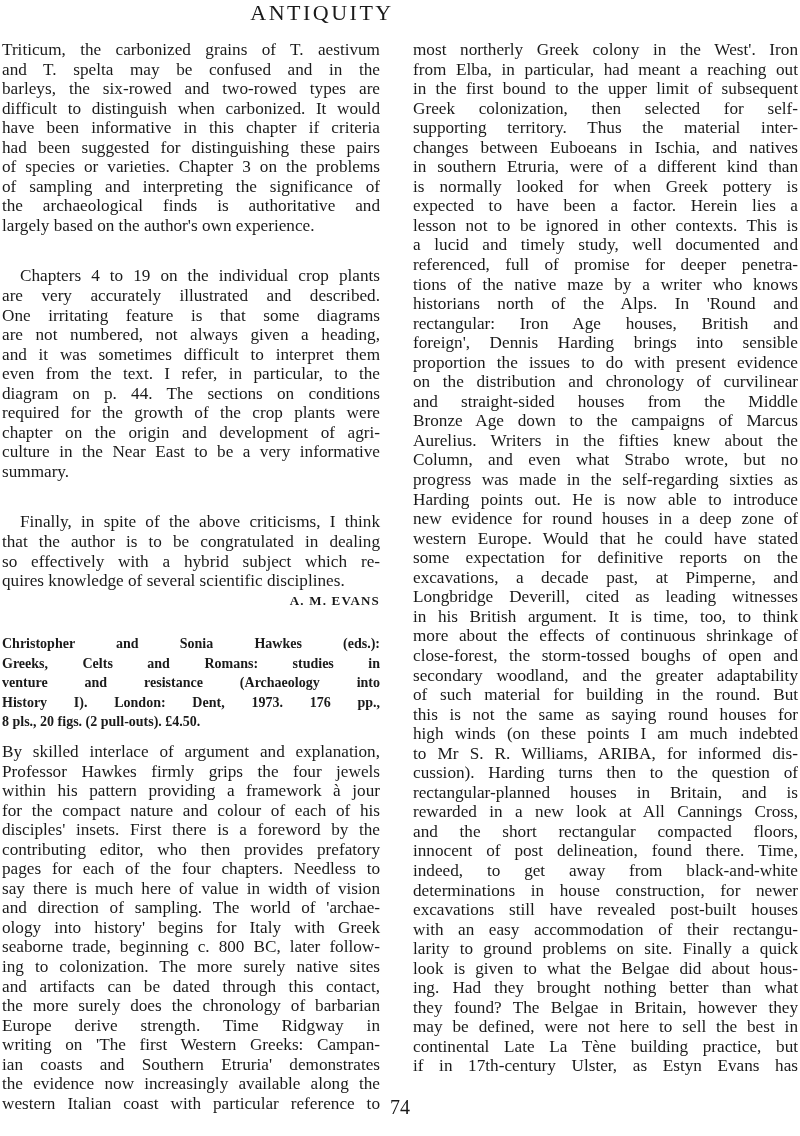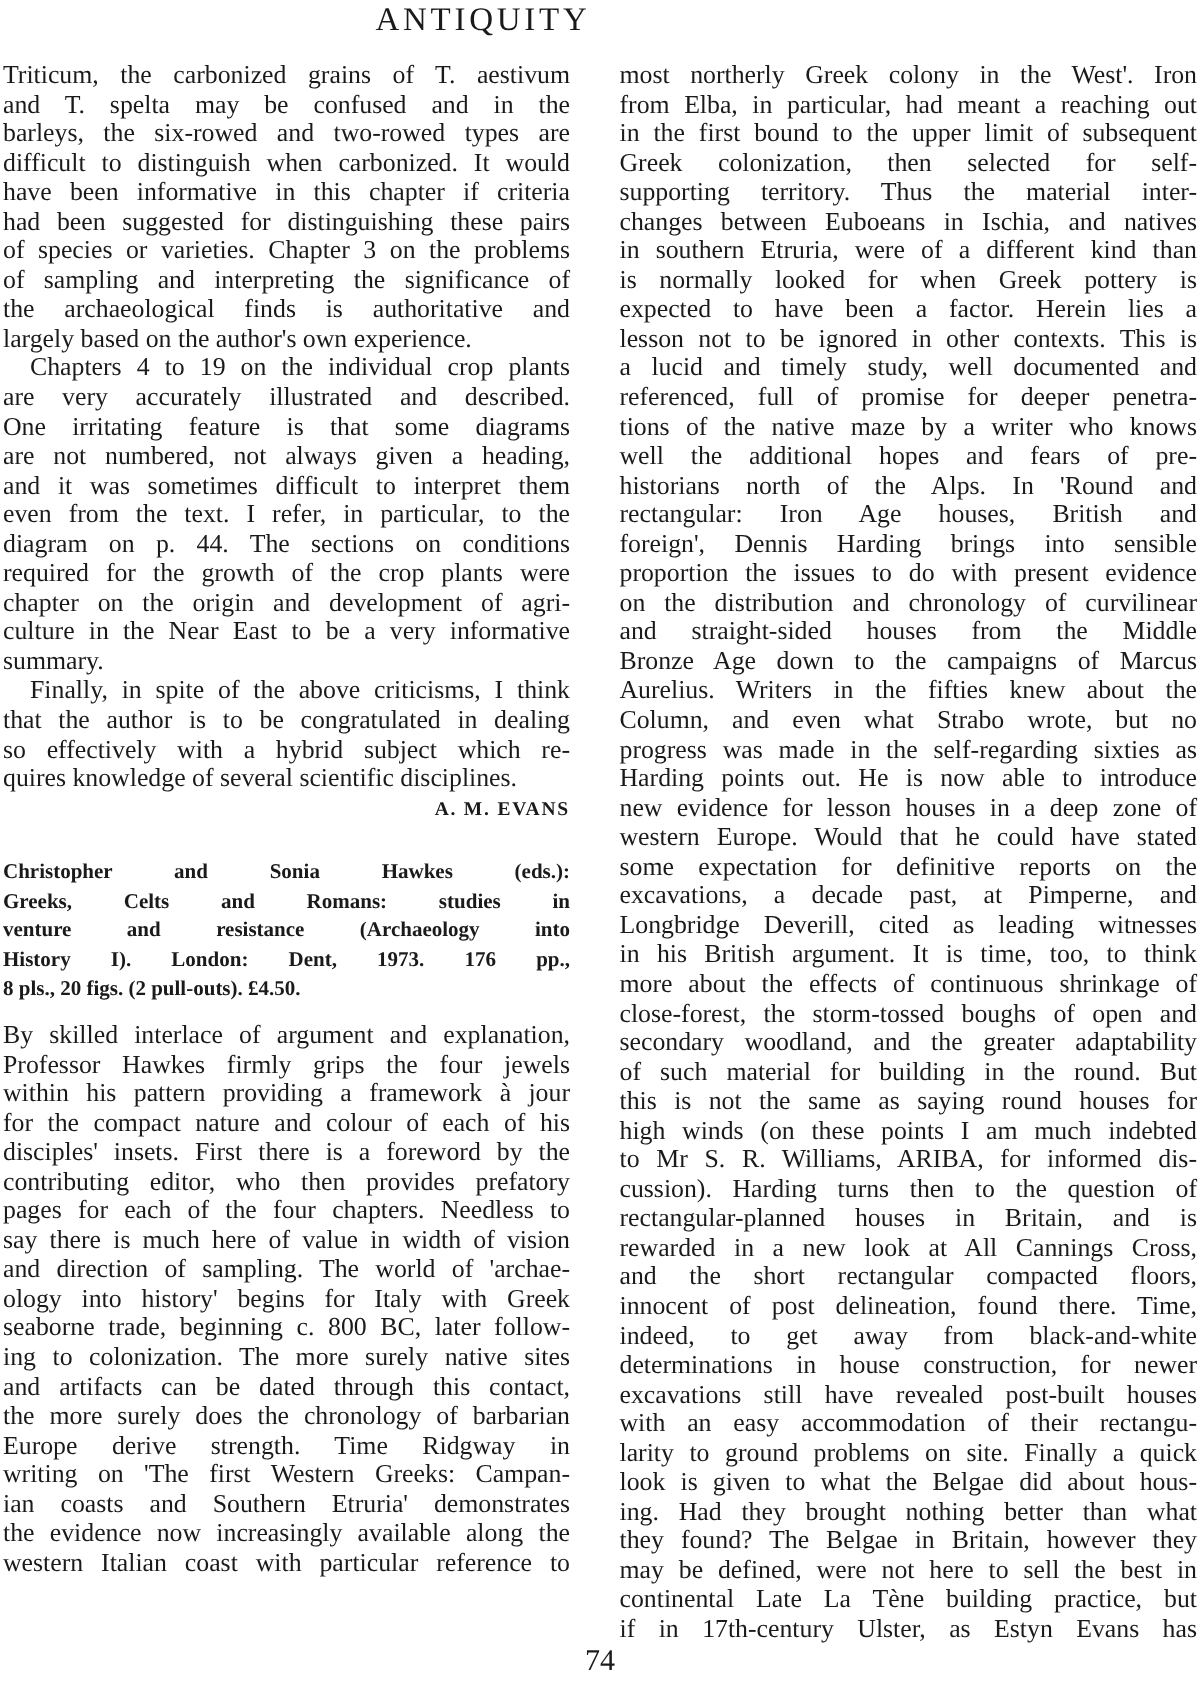--- a/index.html
+++ b/index.html
@@ -5,21 +5,21 @@
   html, body { margin: 0; padding: 0; background: #ffffff; }
   body { width: 800px; height: 1136px; position: relative; overflow: hidden; color: #1a1a1a;
          font-family: "Liberation Serif", "DejaVu Serif", serif; }
   .running-head { position: absolute; top: 0; left: 0; width: 644px; text-align: center;
                   font-size: 22px; letter-spacing: 2.5px; line-height: 26px; }
   .col { position: absolute; top: 40px; font-size: 17.2px; line-height: 19.55px; }
   .col-left { left: 2px; width: 378px; }
   .col-right { left: 413px; width: 385px; }
   .line { display: block; white-space: nowrap; text-align: justify; text-align-last: justify; height: 19.55px; overflow: visible; }
   .line.last { text-align-last: left; }
-  .line.indent { padding-left: 18px; }
+  .line.indent { padding-left: 18px; margin-top: 31px; }
   .line.right { text-align: right; text-align-last: right; }
   .sig { font-size: 13px; letter-spacing: 1.2px; font-weight: bold; }
   .gap { display: block; height: 24px; }
   .gap-sm { display: block; height: 10px; }
   .heading .line { font-weight: bold; font-size: 14px; }
   .page-number { position: absolute; top: 1096px; left: 0; width: 800px; text-align: center; font-size: 20px; }
 </style>
 </head>
 <body>
 
@@ -98,33 +98,32 @@
       <span class="line">Greek colonization, then selected for self-</span>
       <span class="line">supporting territory. Thus the material inter-</span>
       <span class="line">changes between Euboeans in Ischia, and natives</span>
       <span class="line">in southern Etruria, were of a different kind than</span>
       <span class="line">is normally looked for when Greek pottery is</span>
       <span class="line">expected to have been a factor. Herein lies a</span>
       <span class="line">lesson not to be ignored in other contexts. This is</span>
       <span class="line">a lucid and timely study, well documented and</span>
       <span class="line">referenced, full of promise for deeper penetra-</span>
       <span class="line">tions of the native maze by a writer who knows</span>
-      <span class="line">well the additional hopes and fears of pre-</span>
       <span class="line">historians north of the Alps. In 'Round and</span>
       <span class="line">rectangular: Iron Age houses, British and</span>
       <span class="line">foreign', Dennis Harding brings into sensible</span>
       <span class="line">proportion the issues to do with present evidence</span>
       <span class="line">on the distribution and chronology of curvilinear</span>
       <span class="line">and straight-sided houses from the Middle</span>
       <span class="line">Bronze Age down to the campaigns of Marcus</span>
       <span class="line">Aurelius. Writers in the fifties knew about the</span>
       <span class="line">Column, and even what Strabo wrote, but no</span>
       <span class="line">progress was made in the self-regarding sixties as</span>
       <span class="line">Harding points out. He is now able to introduce</span>
-      <span class="line">new evidence for lesson houses in a deep zone of</span>
+      <span class="line">new evidence for round houses in a deep zone of</span>
       <span class="line">western Europe. Would that he could have stated</span>
       <span class="line">some expectation for definitive reports on the</span>
       <span class="line">excavations, a decade past, at Pimperne, and</span>
       <span class="line">Longbridge Deverill, cited as leading witnesses</span>
       <span class="line">in his British argument. It is time, too, to think</span>
       <span class="line">more about the effects of continuous shrinkage of</span>
       <span class="line">close-forest, the storm-tossed boughs of open and</span>
       <span class="line">secondary woodland, and the greater adaptability</span>
       <span class="line">of such material for building in the round. But</span>
       <span class="line">this is not the same as saying round houses for</span>

